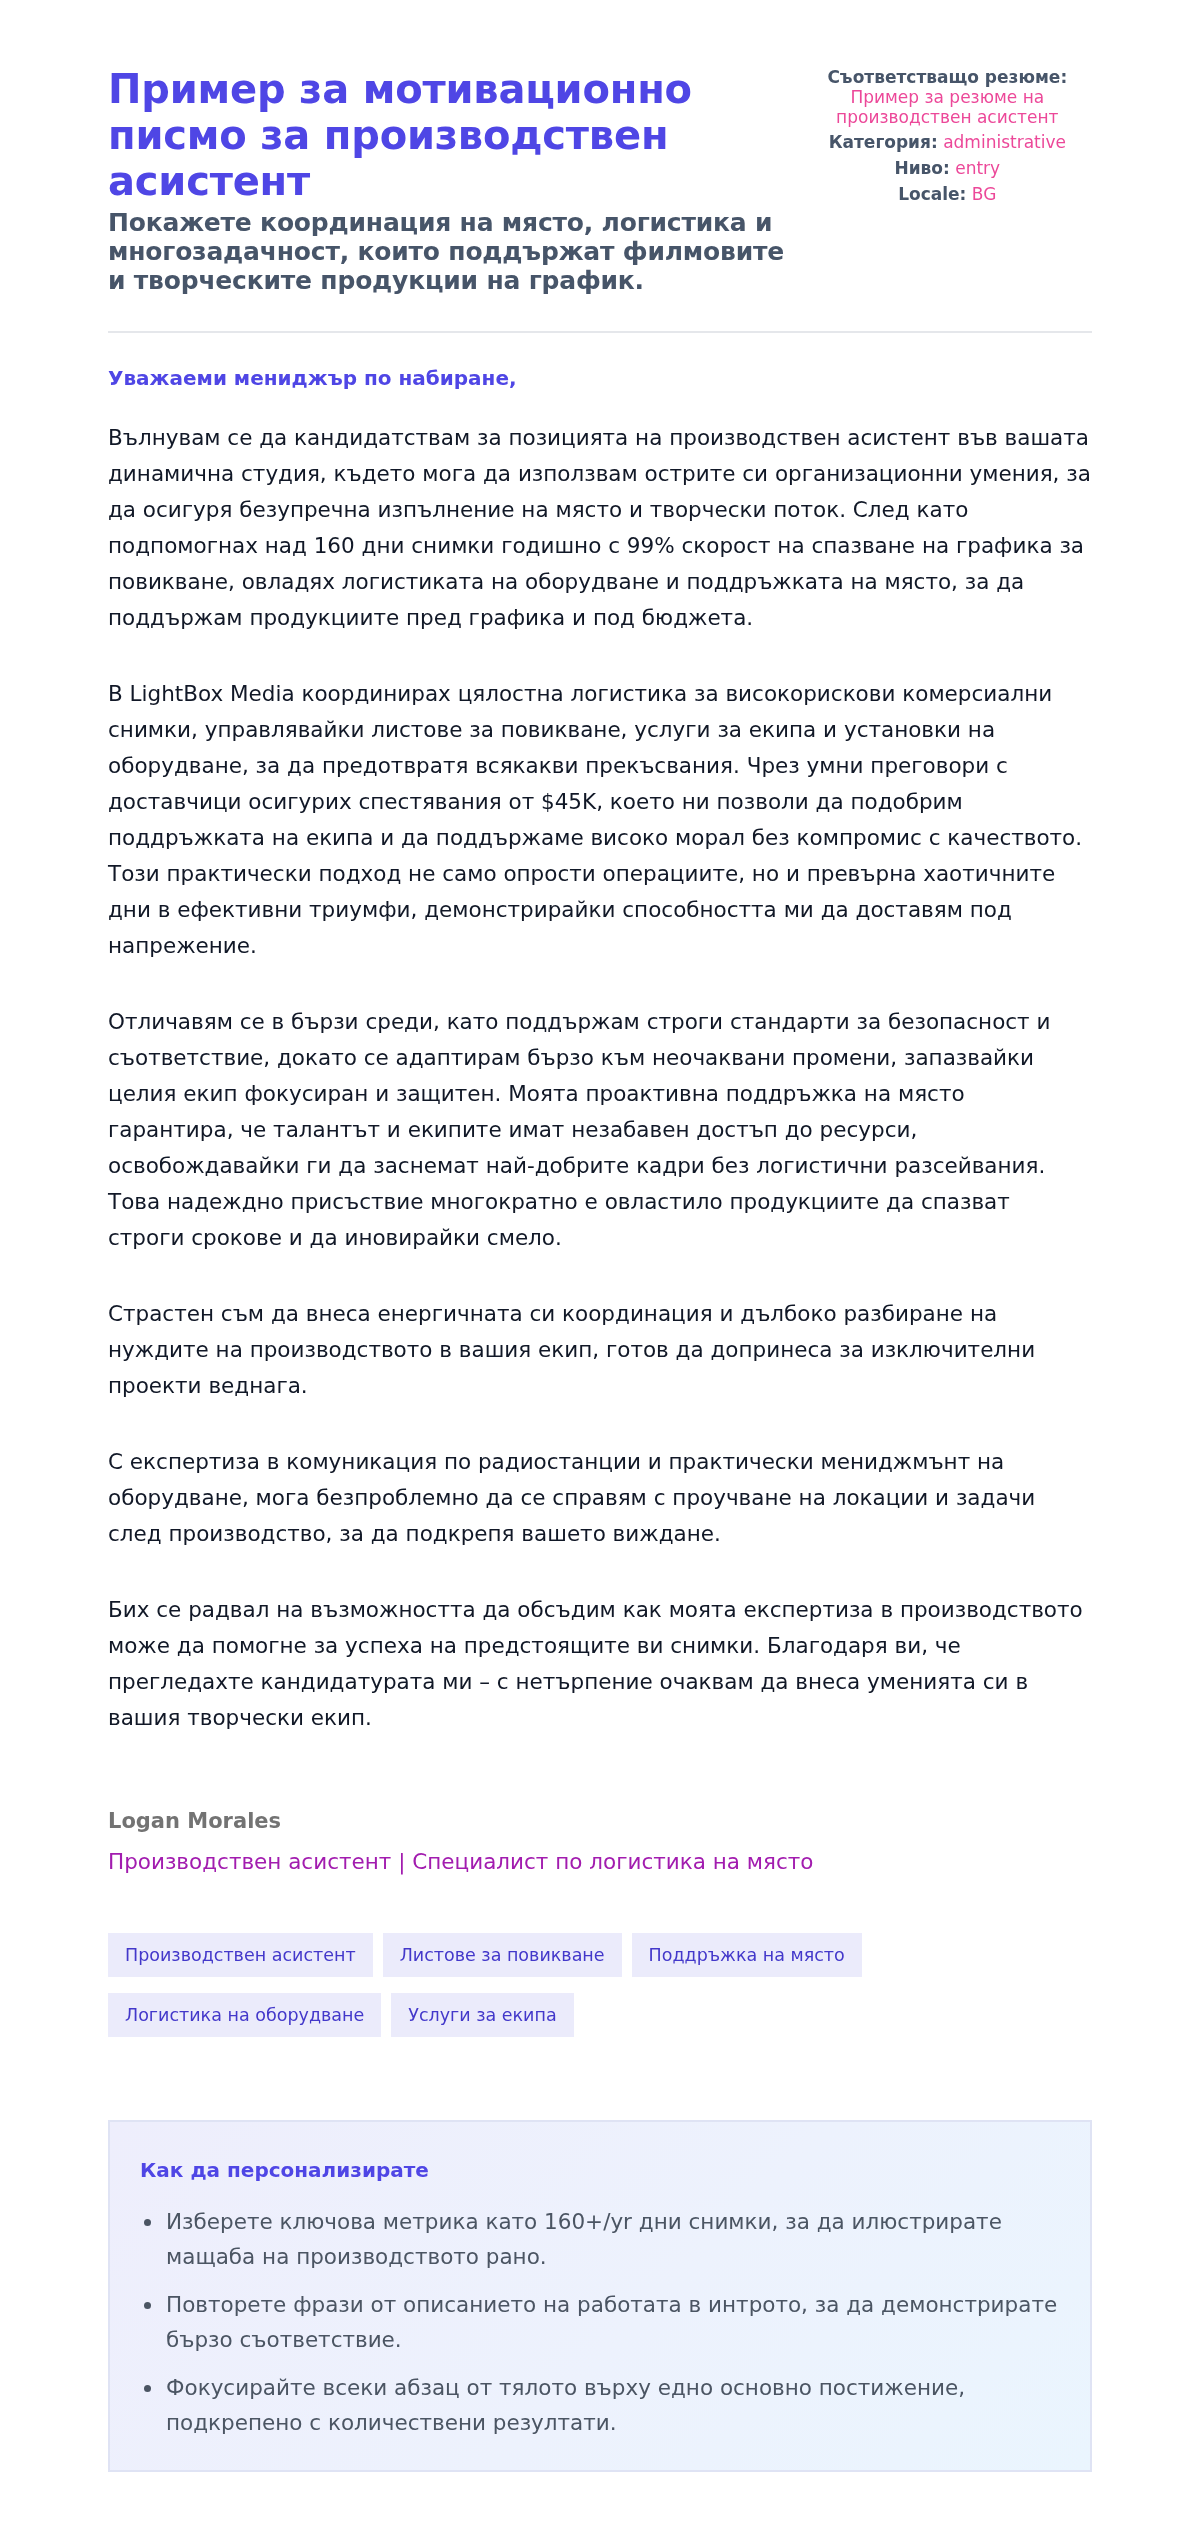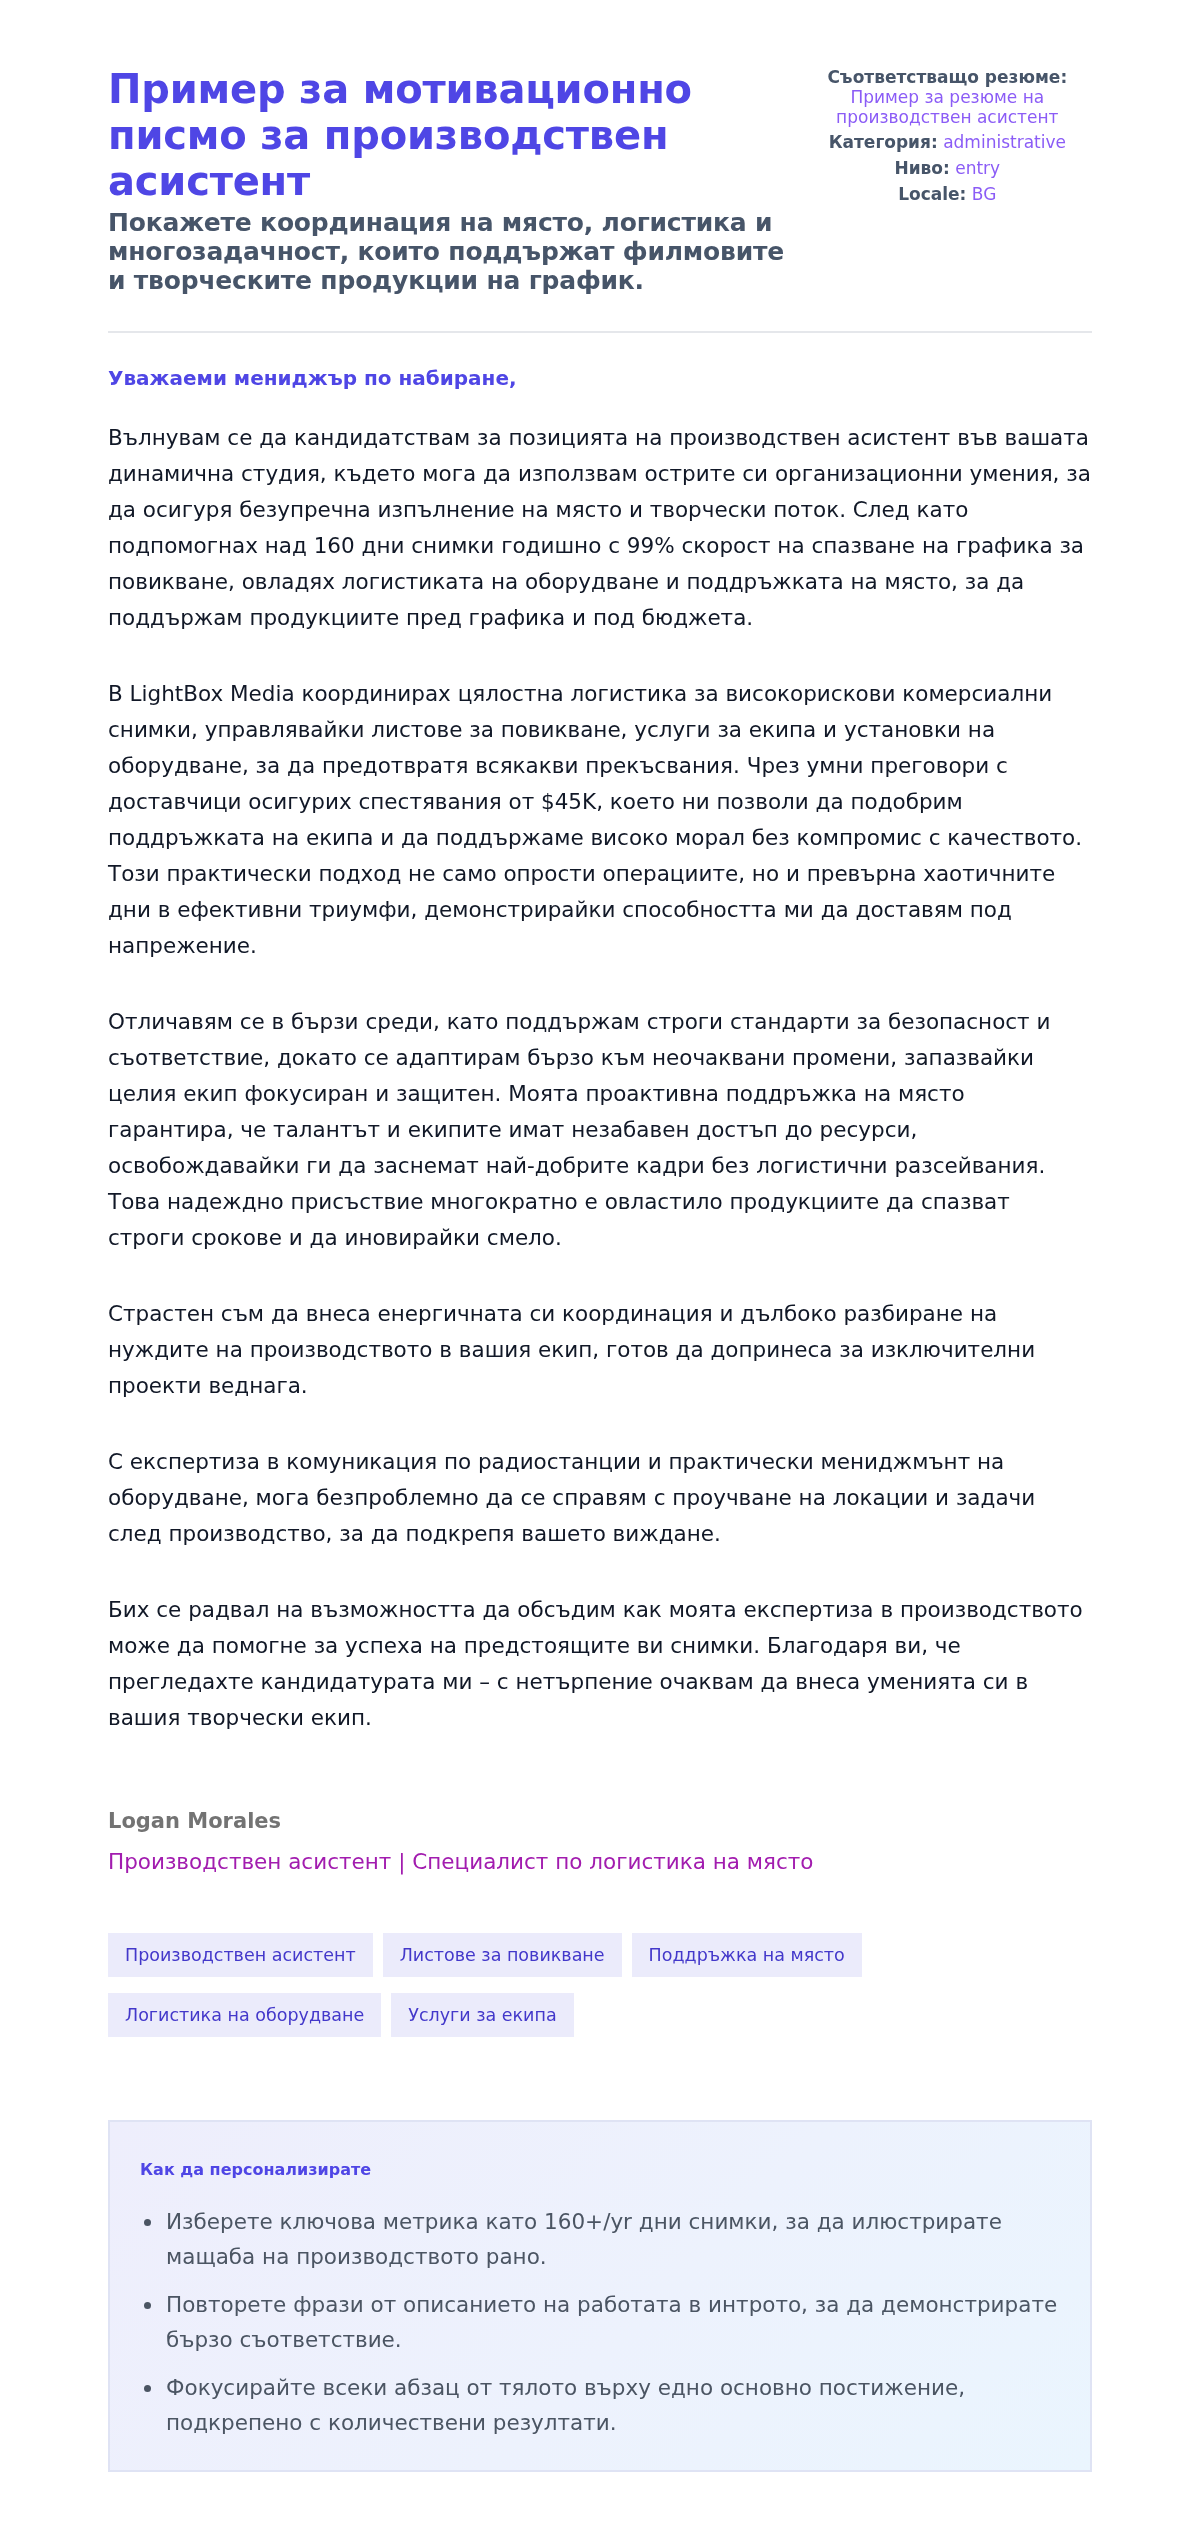--- a/index.html
+++ b/index.html
@@ -41,21 +41,21 @@
     width: 300px;
     text-align: center;
     font-size: 17px;
     line-height: 20px;
     color: #4b5563;
     padding-top: 1px;
   }
   .meta-row { margin-bottom: 6px; }
   .meta-row.tight { margin-bottom: 5px; }
   .meta-key { font-weight: bold; color: #475569; }
-  .meta-val { color: #8b5cf6; }
+  .meta-val { color: #ec4899; }
 
   .letter { padding-top: 33px; }
   .salutation {
     font-size: 20px;
     font-weight: bold;
     color: #4f46e5;
     line-height: 24px;
     margin-bottom: 30px;
   }
   .para {
@@ -93,21 +93,21 @@
     height: 44px;
     white-space: nowrap;
   }
   .tips {
     margin-top: 83px;
     border: 2px solid #dfe3f4;
     background: linear-gradient(135deg, #eeeefc 0%, #edf2fd 55%, #eaf5fe 100%);
     padding: 34px 30px 30px 30px;
   }
   .tips-title {
-    font-size: 16px;
+    font-size: 20px;
     font-weight: bold;
     color: #4f46e5;
     line-height: 28px;
     margin-bottom: 20px;
   }
   .tips ul { list-style: none; }
   .tips li {
     position: relative;
     padding-left: 26px;
     font-size: 21.5px;

